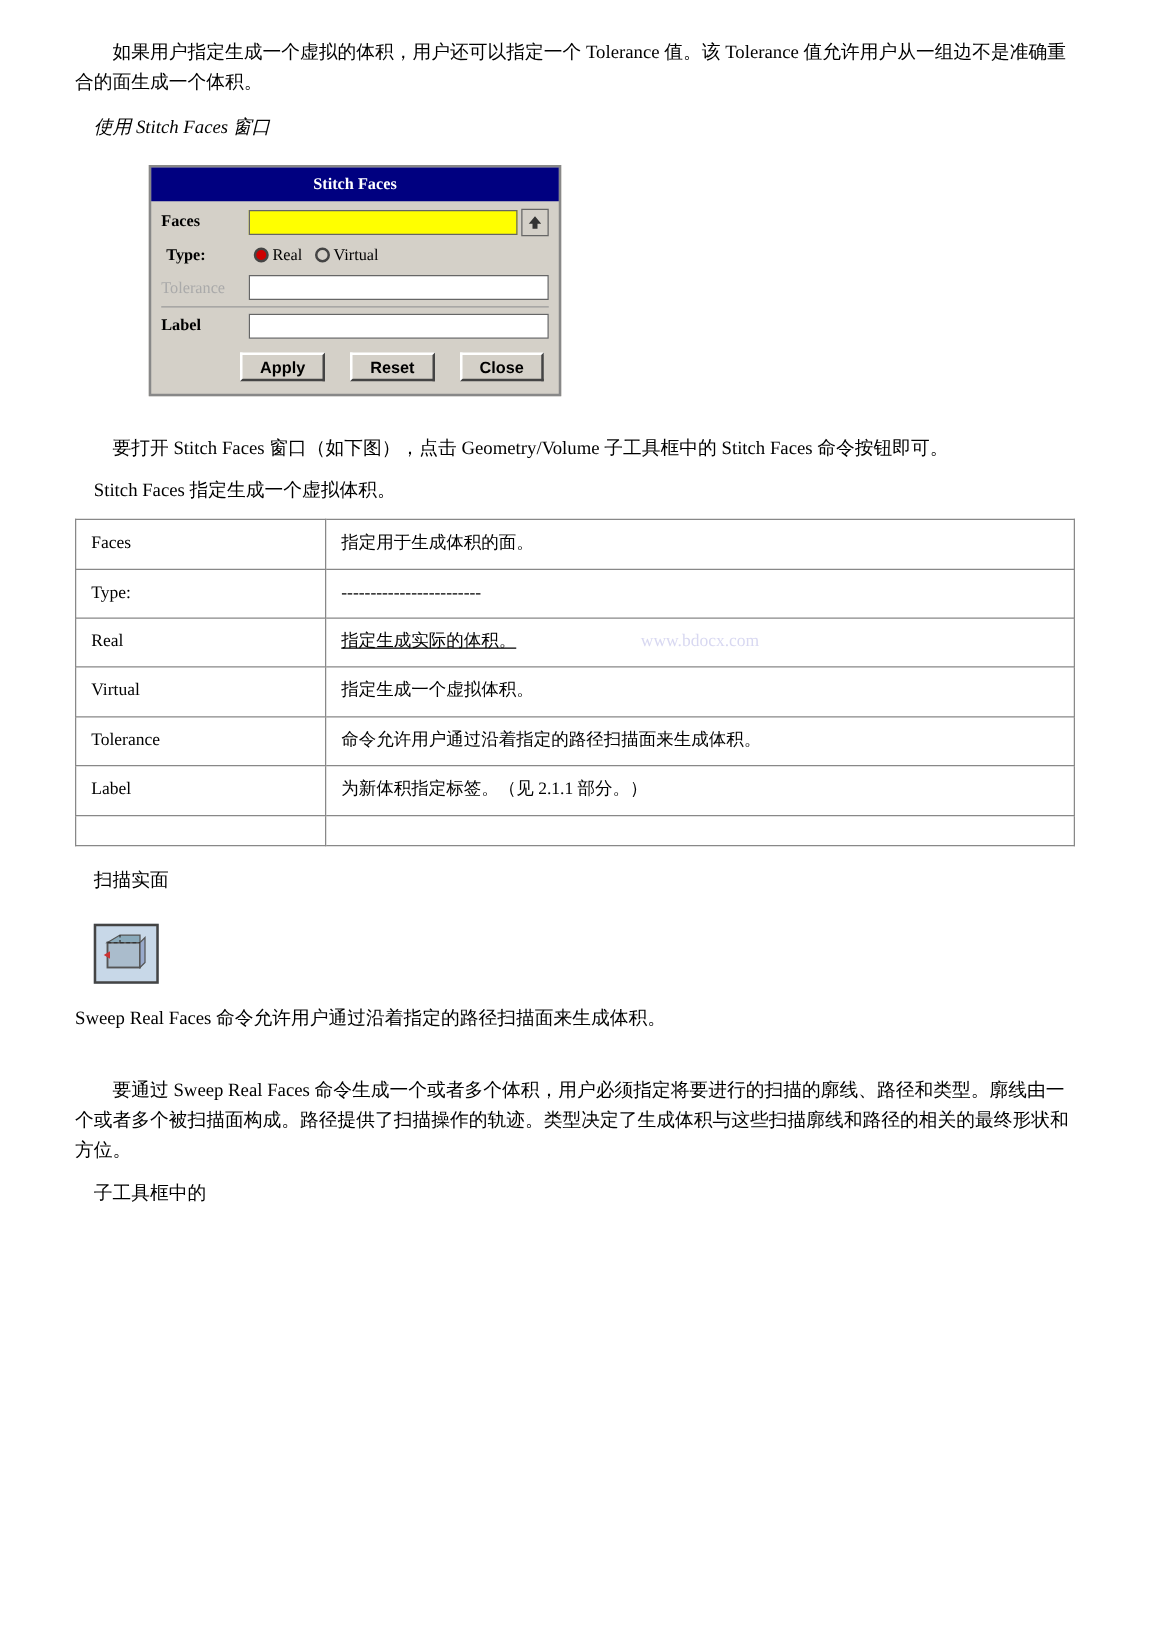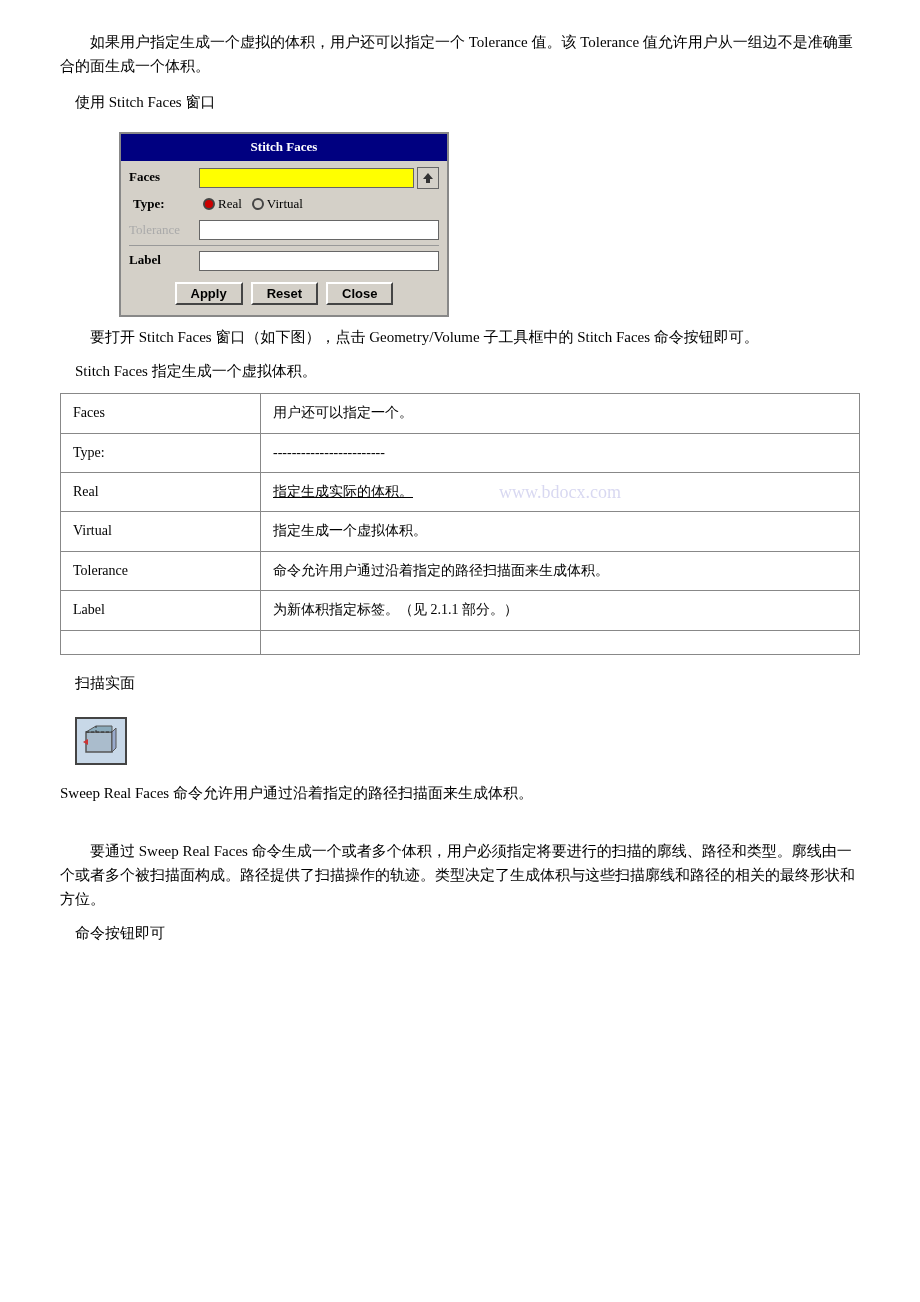--- a/index.html
+++ b/index.html
@@ -13,25 +13,26 @@
     }
 
     .section-para {
       text-indent: 2em;
       margin-bottom: 12px;
     }
 
     .section-label {
       margin-bottom: 8px;
       margin-left: 1em;
+      font-style: italic;
     }
 
     
     .dialog-wrapper {
-      margin: 10px 0 8px 1em;
+      margin: 10px 0 30px 1em;
       display: inline-block;
       padding-left: 44px;
     }
 
     .dialog-box {
       border: 2px solid #888;
       width: 330px;
       background: #d4d0c8;
       font-size: 13px;
     }
@@ -145,22 +146,22 @@
       font-size: 13px;
     }
 
     .dialog-divider {
       border-top: 1px solid #999;
       margin: 4px 0;
     }
 
     .dialog-buttons {
       display: flex;
-      gap: 8px;
-      justify-content: center;
+      gap: 20px;
+      justify-content: flex-end;
       padding: 6px 4px 4px 4px;
     }
 
     .dialog-btn {
       background: #d4d0c8;
       border: 2px solid #888;
       border-top-color: #ffffff;
       border-left-color: #ffffff;
       border-bottom-color: #444;
       border-right-color: #444;
@@ -199,21 +200,21 @@
       position: relative;
       text-decoration: underline;
     }
 
     .watermark-text {
       position: absolute;
       top: 50%;
       left: 50%;
       transform: translate(-50%, -50%);
       color: rgba(100, 100, 200, 0.25);
-      font-size: 18px;
+      font-size: 14px;
       white-space: nowrap;
       pointer-events: none;
     }
 
     
     .icon-area {
       margin: 10px 0 16px 1em;
     }
 
     .icon-box {
@@ -310,21 +311,21 @@
 
 
 <p class="no-indent" style="margin-left:1em;">Stitch Faces 指定生成一个虚拟体积。</p>
 
 
 <table class="info-table">
   <tbody>
 
     <tr>
       <td>Faces</td>
-      <td>用户还可以指定一个。</td>
+      <td>指定用于生成体积的面。</td>
     </tr>
 
     <tr>
       <td>Type:</td>
       <td>------------------------</td>
     </tr>
 
     <tr>
       <td>Real</td>
       <td class="watermark-area">
@@ -377,16 +378,16 @@
 
 
 <p class="no-indent">Sweep Real Faces 命令允许用户通过沿着指定的路径扫描面来生成体积。</p>
 
 <br>
 
 
 <p class="para-indent">要通过 Sweep Real Faces 命令生成一个或者多个体积，用户必须指定将要进行的扫描的廓线、路径和类型。廓线由一个或者多个被扫描面构成。路径提供了扫描操作的轨迹。类型决定了生成体积与这些扫描廓线和路径的相关的最终形状和方位。</p>
 
 
-<p class="no-indent" style="margin-left:1em; margin-top:8px;">命令按钮即可</p>
+<p class="no-indent" style="margin-left:1em; margin-top:8px;">子工具框中的</p>
 
 
 
 
 </body></html>

